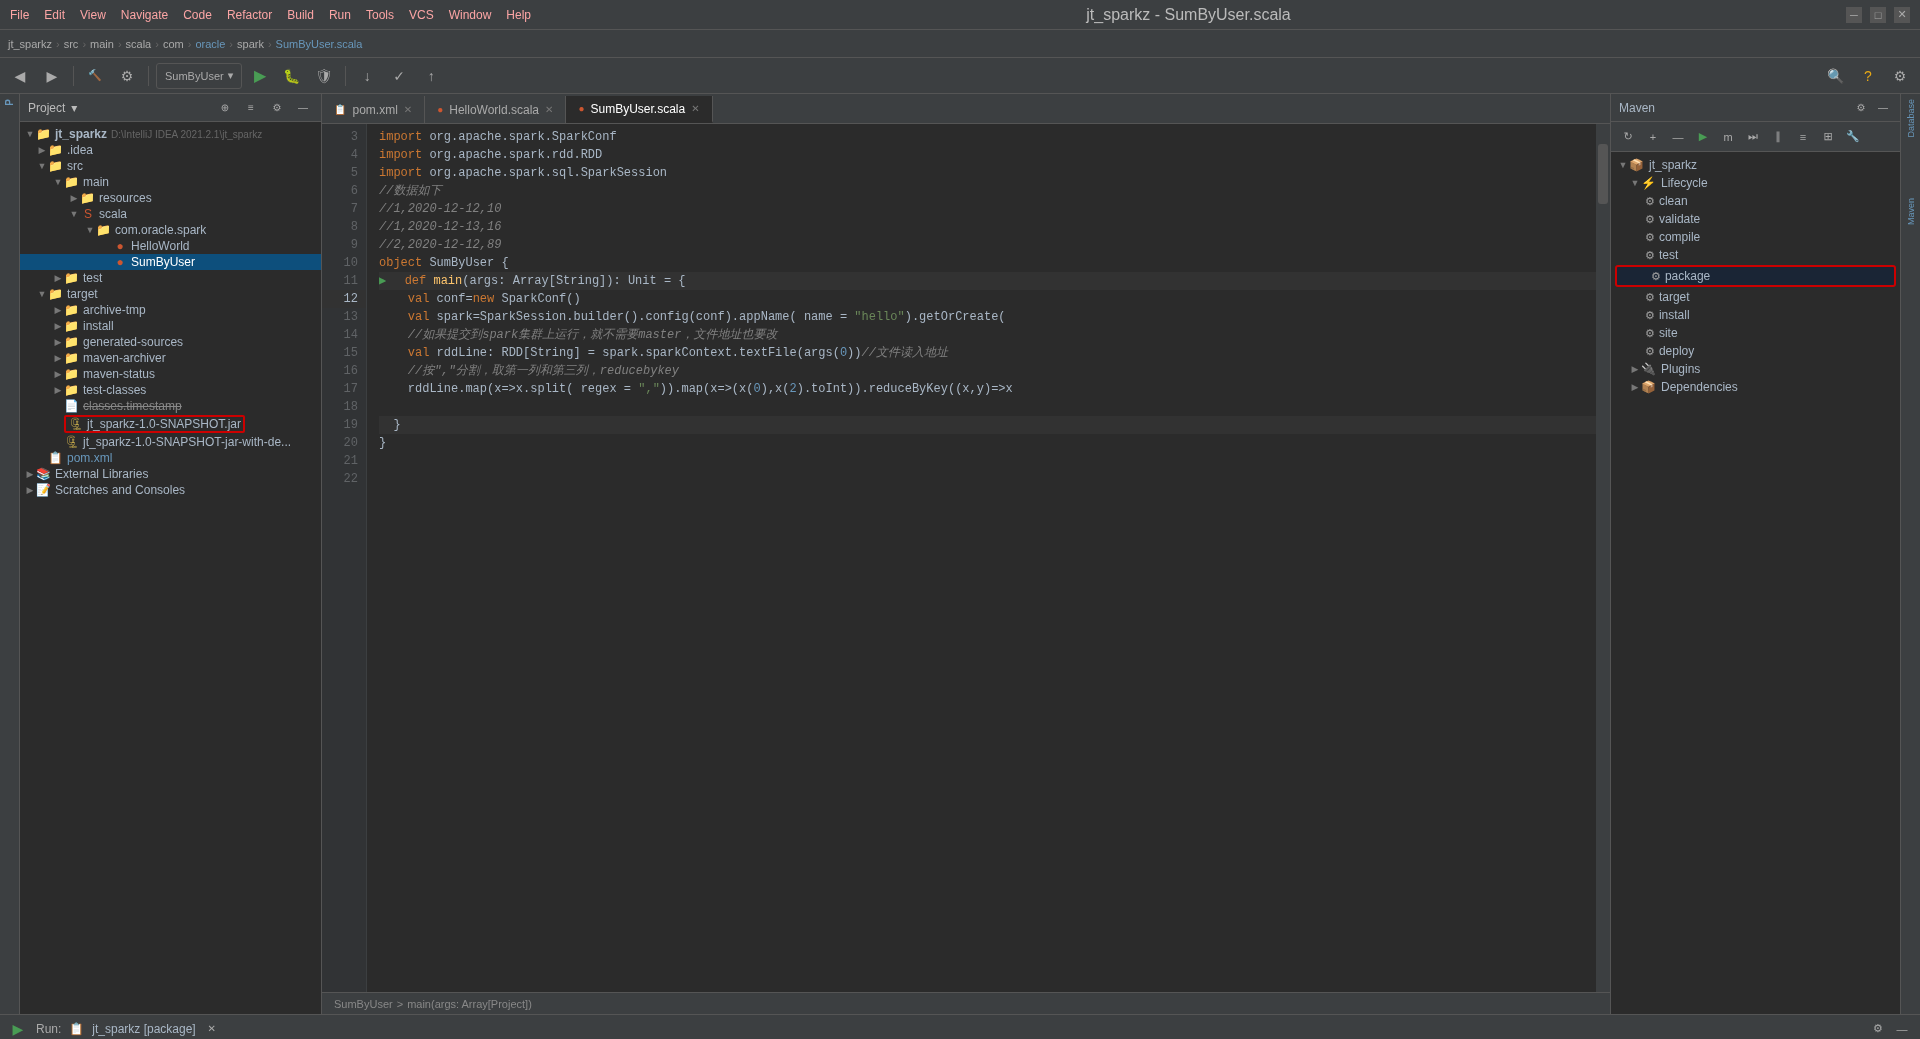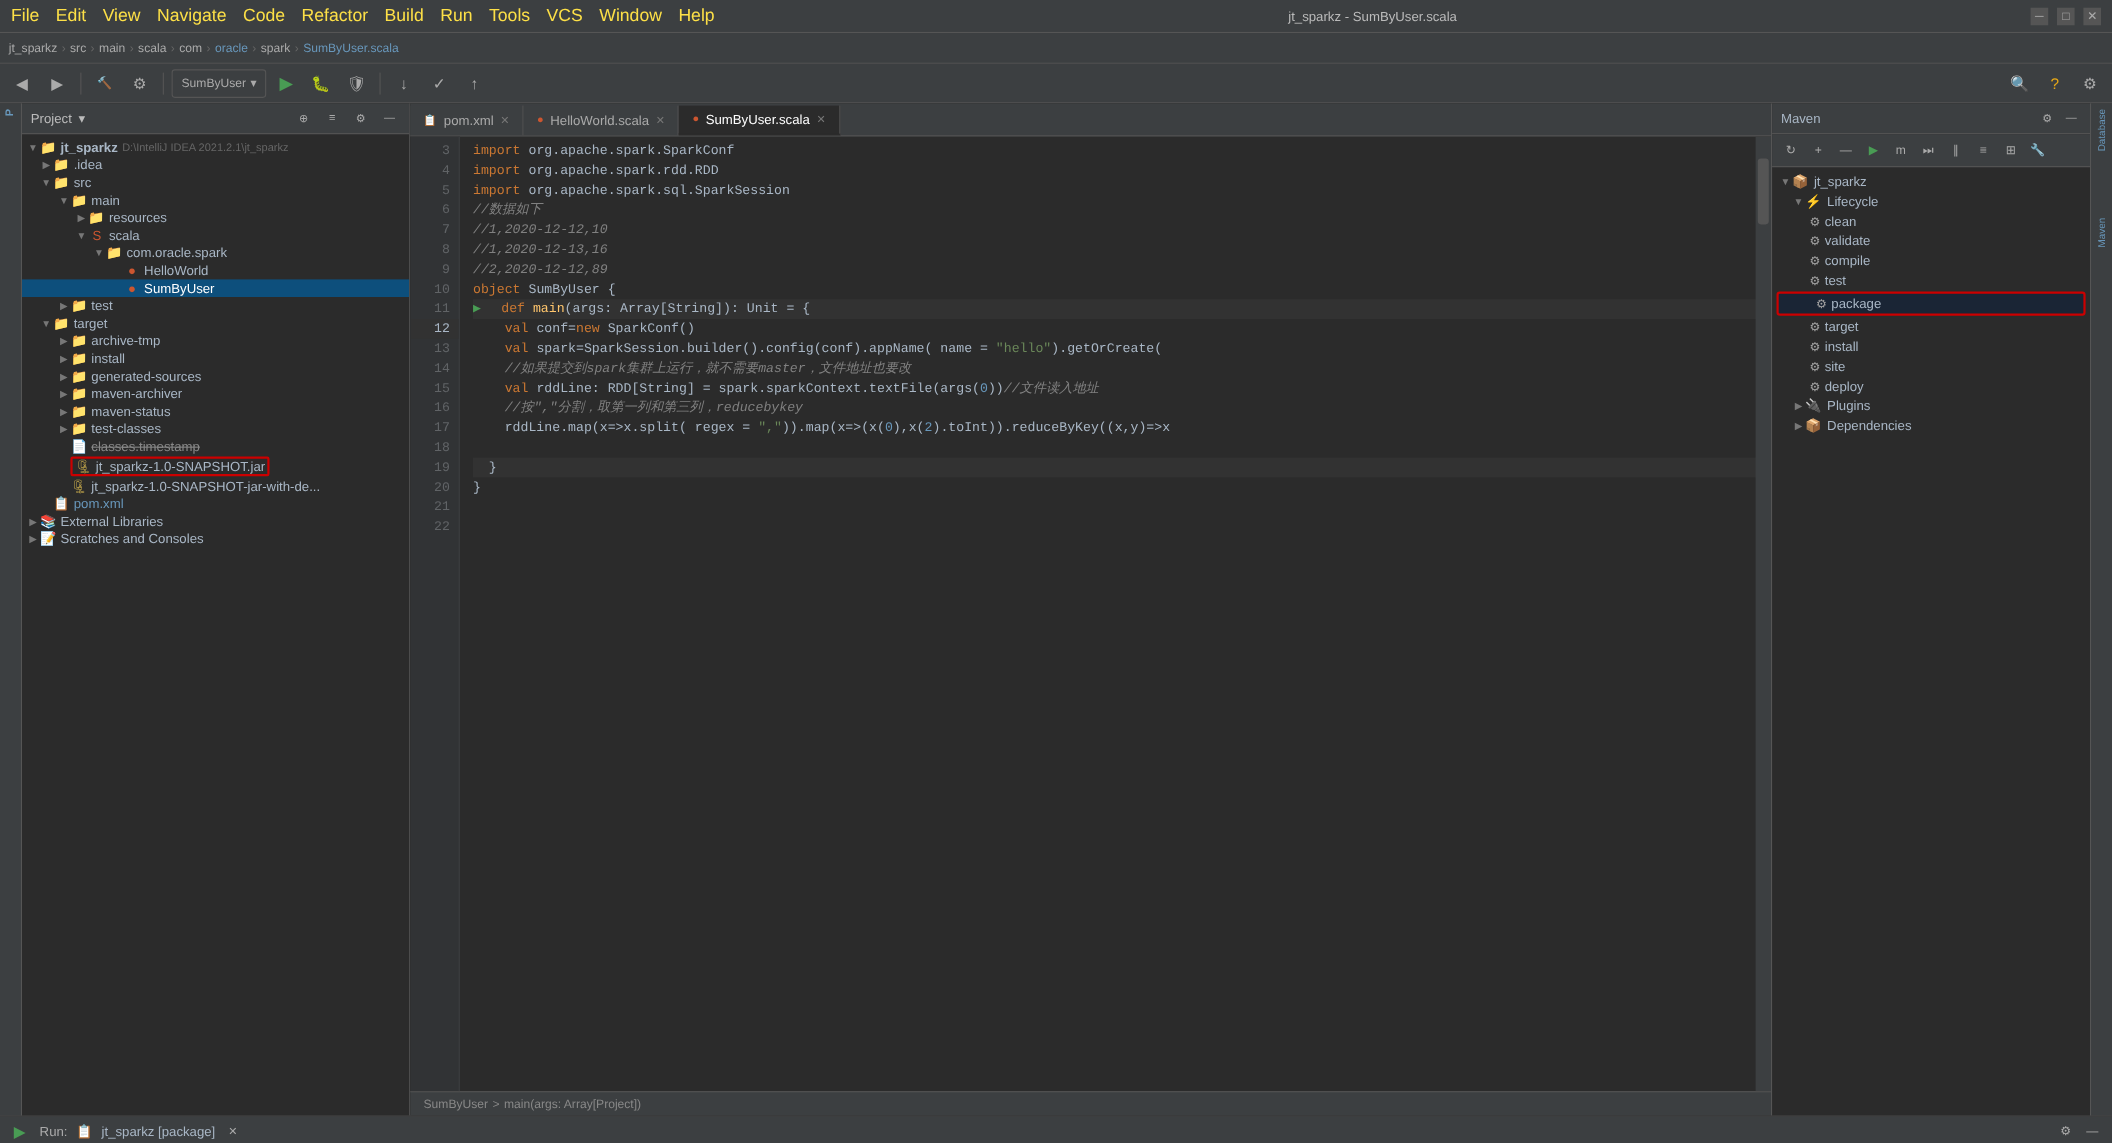--- a/index.html
+++ b/index.html
@@ -1,22 +1,22 @@
 <!DOCTYPE html>
 <html><head>
   <meta charset="utf-8">
   <style>
     * { margin: 0; padding: 0; box-sizing: border-box; }
     body { font-family: 'Segoe UI', Arial, sans-serif; font-size: 12px; background: #2b2b2b; color: #a9b7c6; overflow: hidden; width: 1920px; height: 1039px; }
 
     
     #titlebar { height: 30px; background: #3c3f41; display: flex; align-items: center; justify-content: space-between; padding: 0 10px; border-bottom: 1px solid #555; }
-    #titlebar-left { display: flex; gap: 15px; font-size: 16px; color: #fde047; }
+    #titlebar-left { display: flex; gap: 15px; font-size: 12px; color: #fca5a5; }
     #titlebar-left span { cursor: pointer; }
-    #titlebar-center { font-size: 12px; color: #bbb; }
+    #titlebar-center { font-size: 16px; color: #bbb; }
     #titlebar-right { display: flex; gap: 8px; }
     .win-btn { width: 16px; height: 16px; border: none; background: #555; color: #aaa; cursor: pointer; font-size: 11px; display: flex; align-items: center; justify-content: center; }
 
     
     #navbar { height: 28px; background: #3c3f41; display: flex; align-items: center; padding: 0 8px; gap: 4px; font-size: 11px; color: #aaa; border-bottom: 1px solid #555; }
     #navbar span { cursor: pointer; }
     #navbar .sep { color: #666; }
     #navbar .hl { color: #6897bb; }
 
     
@@ -27,21 +27,21 @@
     .run-green { color: #499c54; font-size: 16px; }
     .tb-spacer { flex: 1; }
 
     
     #main { display: flex; height: calc(1039px - 30px - 28px - 36px - 25px); }
 
     
     #left-strip { width: 20px; background: #3c3f41; border-right: 1px solid #555; display: flex; flex-direction: column; align-items: center; padding-top: 5px; gap: 8px; }
 
     
-    #project-panel { width: 353px; background: #2b2b2b; border-right: 1px solid #555; display: flex; flex-direction: column; }
+    #project-panel { width: 302px; background: #2b2b2b; border-right: 1px solid #555; display: flex; flex-direction: column; }
     #project-header { height: 28px; background: #3c3f41; display: flex; align-items: center; padding: 0 8px; gap: 6px; font-size: 12px; color: #bbb; border-bottom: 1px solid #555; }
     #project-tree { flex: 1; overflow-y: auto; padding: 4px 0; font-size: 12px; }
     .tree-item { display: flex; align-items: center; padding: 1px 0; cursor: pointer; white-space: nowrap; }
     .tree-item.selected { background: #0d4f7c; color: #fff; }
     .tree-indent { display: inline-block; }
     .tree-arrow { width: 12px; display: inline-block; text-align: center; font-size: 9px; color: #777; }
     .tree-icon { width: 16px; display: inline-block; text-align: center; margin-right: 3px; }
     .folder-icon { color: #c2a64a; }
     .jar-icon { color: #c2a64a; }
     .pom-icon { color: #6897bb; }

